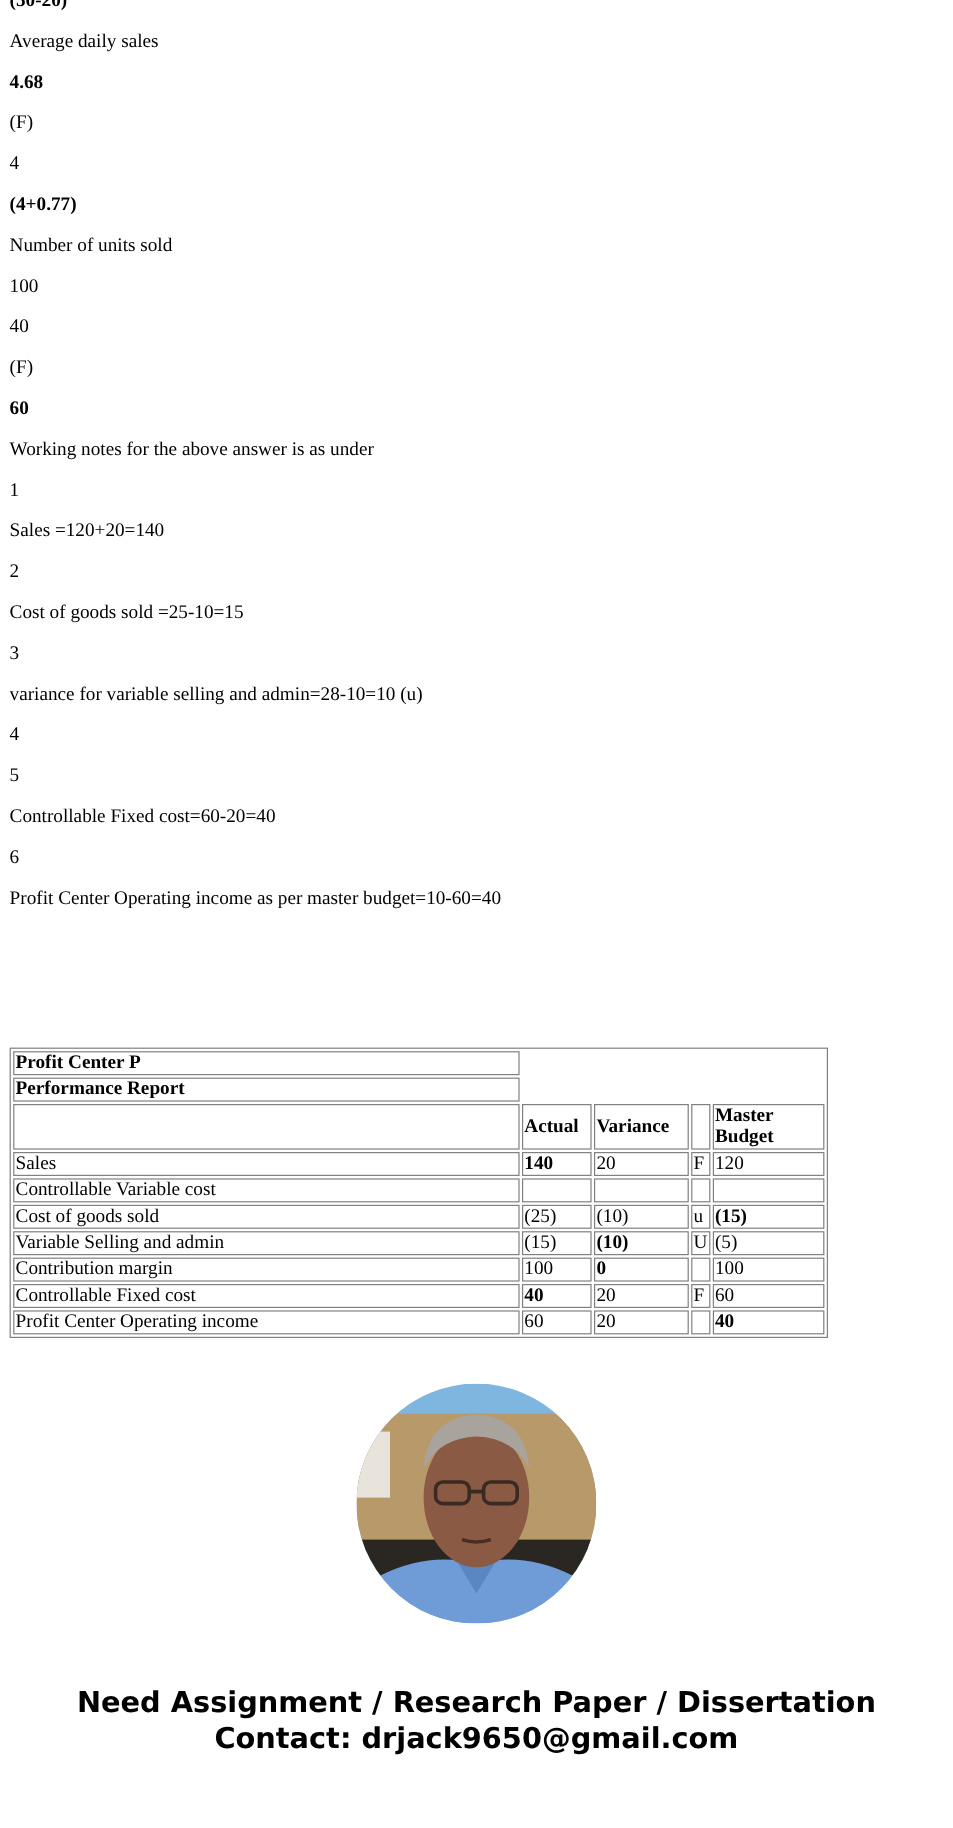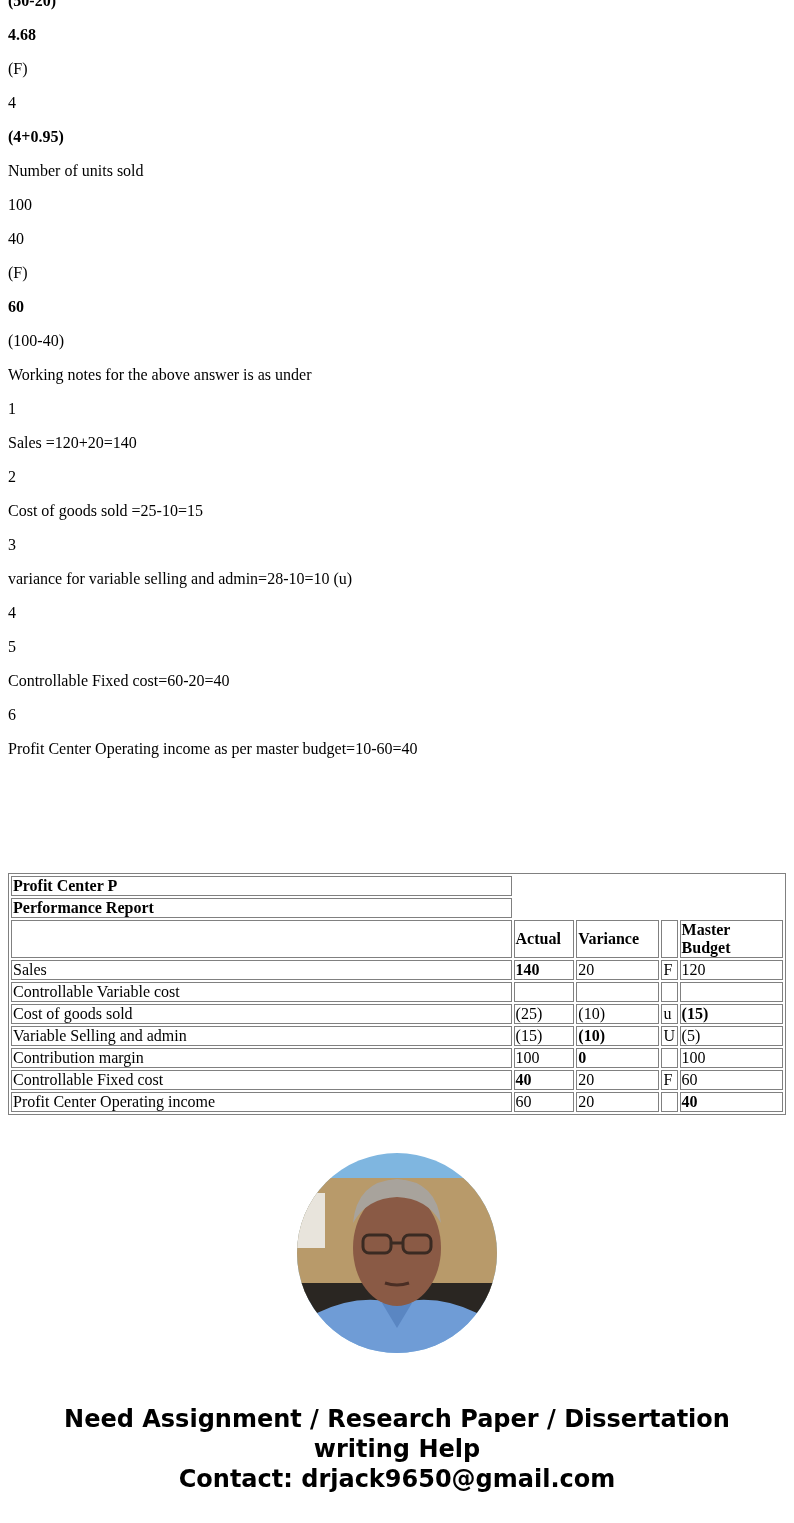--- a/index.html
+++ b/index.html
@@ -4,21 +4,21 @@
   <style>
     html, body { margin: 0; padding: 0; background: #ffffff; }
     body {
       width: 794px; height: 1523px; overflow: hidden; position: relative;
       font-family: "Liberation Serif", serif; font-size: 16px; color: #000;
     }
     .content { position: absolute; left: 8px; top: -14px; width: 778px; }
     .para { margin: 0; height: 34px; line-height: 18px; padding-top: 6px; box-sizing: border-box; }
     .bold { font-weight: bold; }
     table.report {
-      position: absolute; left: 8px; top: 873px; width: 778px;
+      position: absolute; left: 8px; top: 873px; width: 682px;
       border: 1px solid #808080; border-collapse: separate; border-spacing: 2px;
       font-family: "Liberation Serif", serif; font-size: 16px;
     }
     table.report td {
       border: 1px solid #808080; padding: 0 1px; height: 18px; line-height: 18px;
       vertical-align: middle; text-align: left;
     }
     table.report td.noborder { border: none; }
     table.report tr.hdr td { height: 36px; }
     .avatar {
@@ -28,30 +28,30 @@
     .promo {
       position: absolute; left: 0; top: 1404px; width: 794px; text-align: center;
       font-family: "DejaVu Sans", sans-serif; font-weight: bold; font-size: 24px; line-height: 30px;
     }
   </style>
 </head>
 <body>
 
 <div class="content">
   <p class="para bold">(50-20)</p>
+  <p class="para">Average daily sales</p>
   <p class="para bold">4.68</p>
   <p class="para">(F)</p>
   <p class="para">4</p>
-  <p class="para bold">(4+0.95)</p>
+  <p class="para bold">(4+0.77)</p>
   <p class="para">Number of units sold</p>
   <p class="para">100</p>
   <p class="para">40</p>
   <p class="para">(F)</p>
   <p class="para bold">60</p>
-  <p class="para">(100-40)</p>
   <p class="para">Working notes for the above answer is as under</p>
   <p class="para">1</p>
   <p class="para">Sales =120+20=140</p>
   <p class="para">2</p>
   <p class="para">Cost of goods sold =25-10=15</p>
   <p class="para">3</p>
   <p class="para">variance for variable selling and admin=28-10=10 (u)</p>
   <p class="para">4</p>
   <p class="para">5</p>
   <p class="para">Controllable Fixed cost=60-20=40</p>
@@ -146,15 +146,14 @@
     <path d="M56 70 Q60 28 100 26 Q140 28 144 70 Q130 45 100 44 Q70 45 56 70 Z" fill="#a8a39c"></path>
     <rect x="66" y="82" width="28" height="18" rx="6" fill="none" stroke="#3a2a22" stroke-width="3"></rect>
     <rect x="106" y="82" width="28" height="18" rx="6" fill="none" stroke="#3a2a22" stroke-width="3"></rect>
     <line x1="94" y1="90" x2="106" y2="90" stroke="#3a2a22" stroke-width="3"></line>
     <path d="M88 130 Q100 134 112 130" stroke="#4a2e24" stroke-width="3" fill="none"></path>
   </svg>
 </div>
 
 <div class="promo">
   <div>Need Assignment / Research Paper / Dissertation</div>
-  <div>writing Help</div>
   <div>Contact: drjack9650@gmail.com</div>
 </div>
 
 </body></html>

